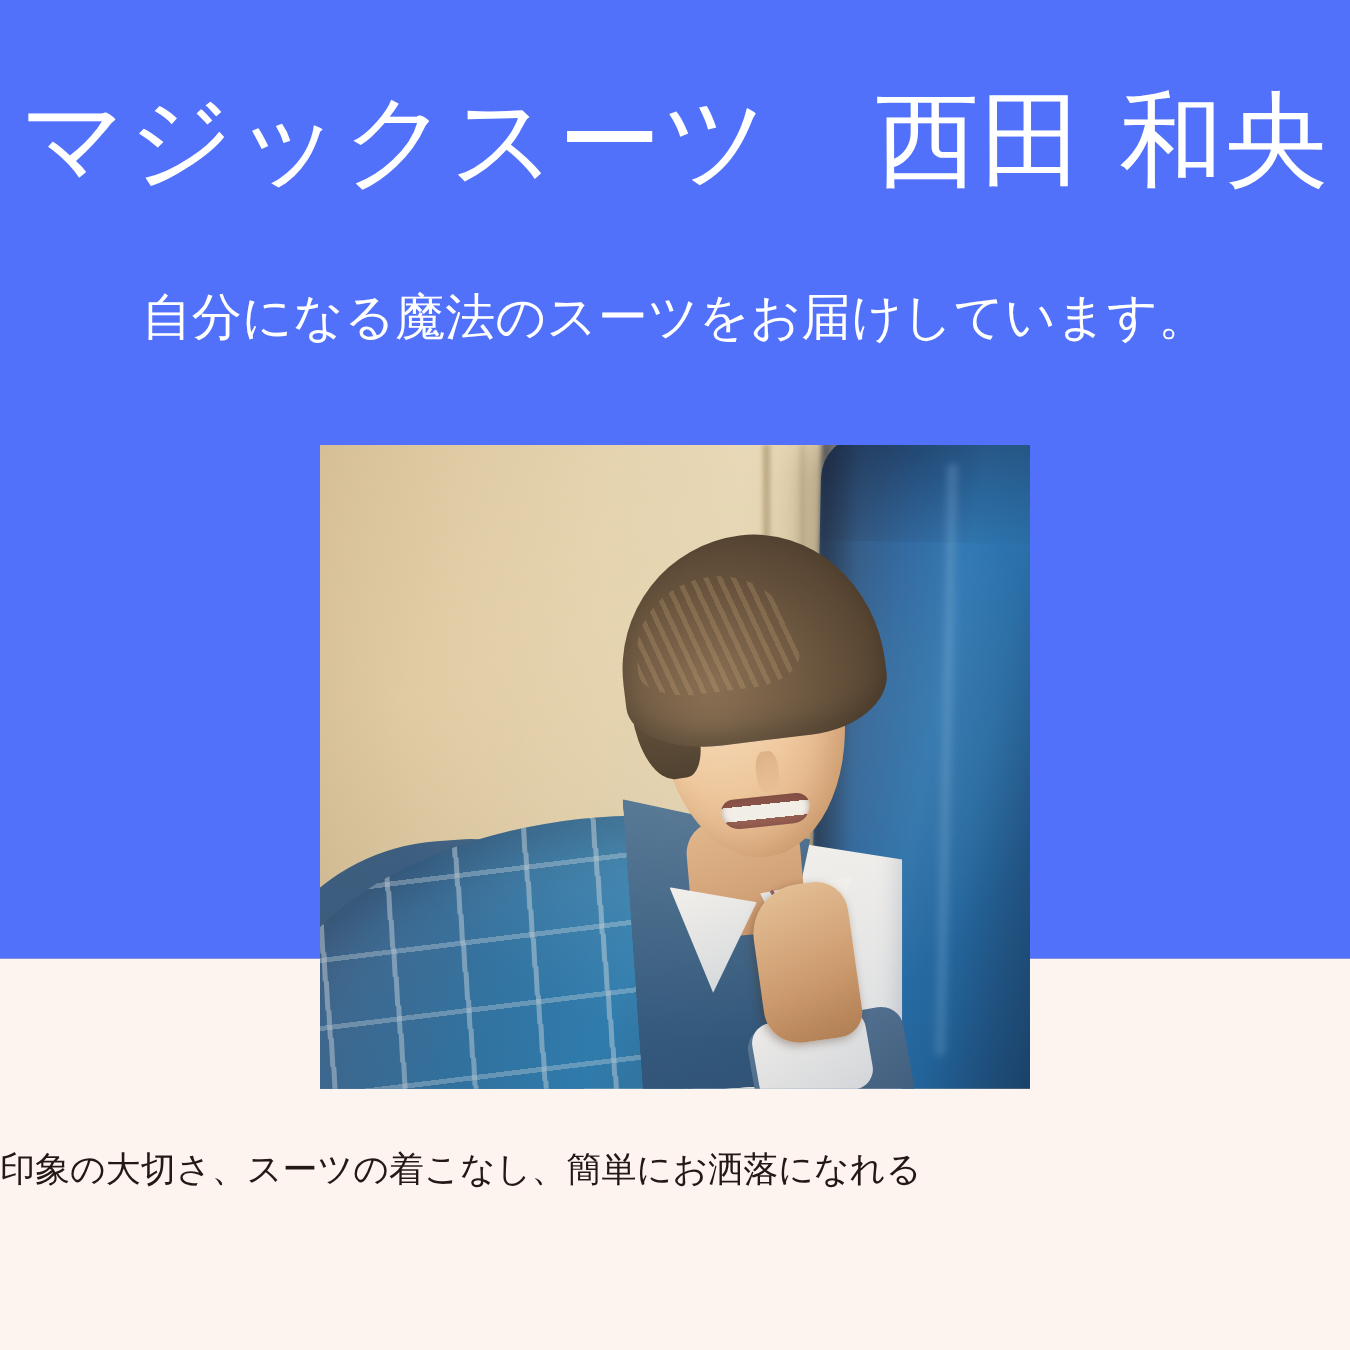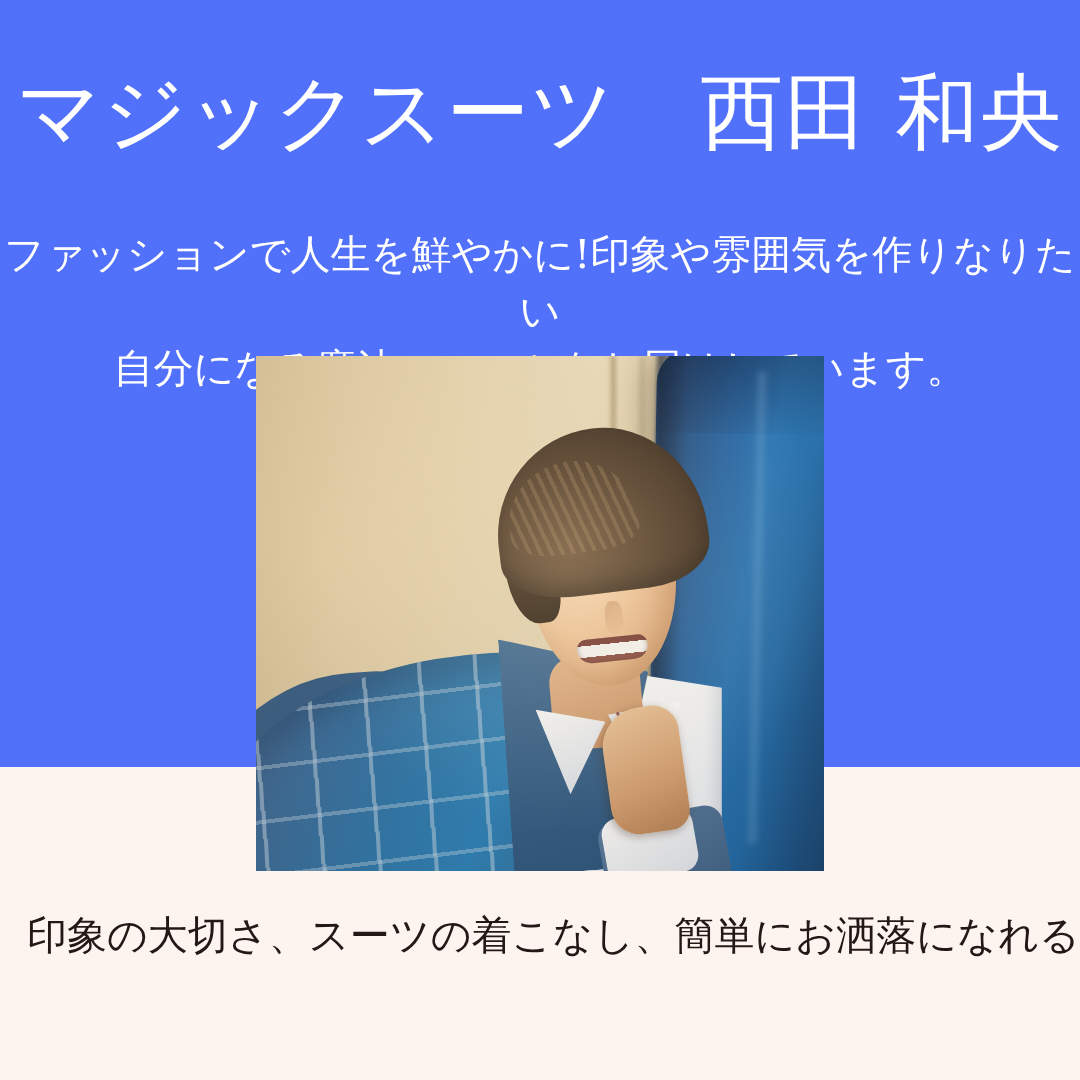--- a/index.html
+++ b/index.html
@@ -296,42 +296,41 @@
   .grade{
     position:absolute;inset:0;
     background:
       radial-gradient(ellipse at 55% 42%, rgba(255,236,200,.18), rgba(255,236,200,0) 62%),
       linear-gradient(180deg, rgba(255,245,225,.06), rgba(60,40,15,.10));
     pointer-events:none;
   }
   
   .tagline{
     position:absolute;left:0;top:905px;width:1080px;
-    text-align:right;
+    text-align:left;
     color:#231815;
     font-family:"DejaVu Serif", serif;
     font-weight:400;
-    font-size:40px;
+    font-size:28px;
     line-height:61px;
     letter-spacing:0px;
   }
   .tagline .ln{display:block;}
 </style>
 </head>
 <body>
 
 <div id="card">
 
   <div class="band-top"></div>
   <div class="band-bottom"></div>
 
   <div class="headline">マジックスーツ　西田 和央</div>
 
   <div class="lead">
-    <span class="ln">ファッションで人生を鮮やかに!印象や雰囲気を作りなりたい</span>
     <span class="ln">自分になる魔法のスーツをお届けしています。</span>
   </div>
 
   <div class="photo">
     <div class="wall"></div>
     <div class="wall-warm"></div>
     <div class="wall-seam"></div>
     <div class="wall-seam2"></div>
     <div class="wall-shadow"></div>
 

